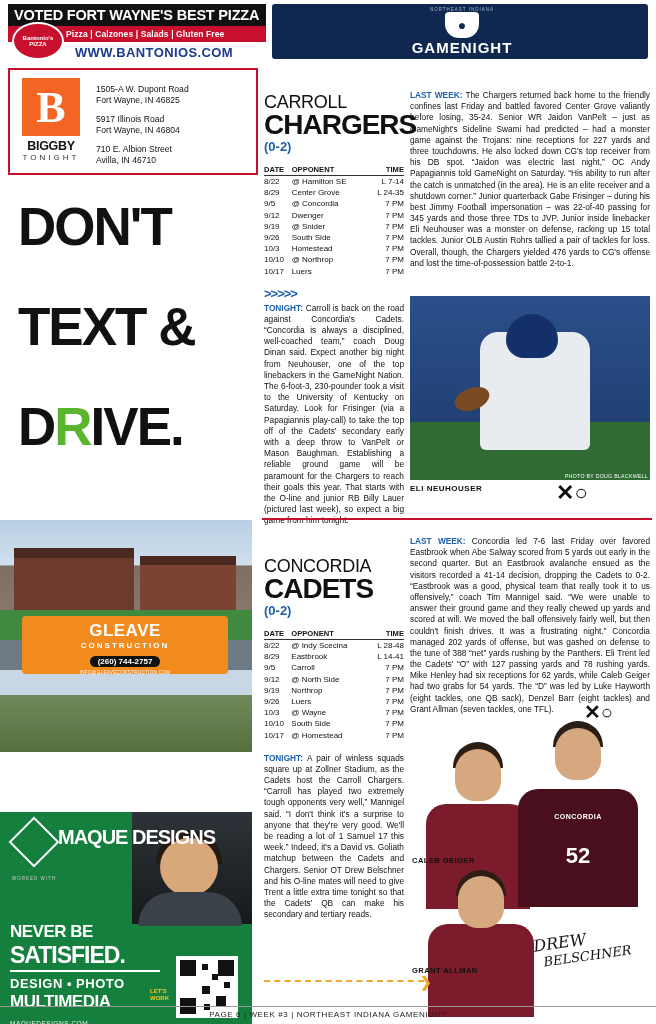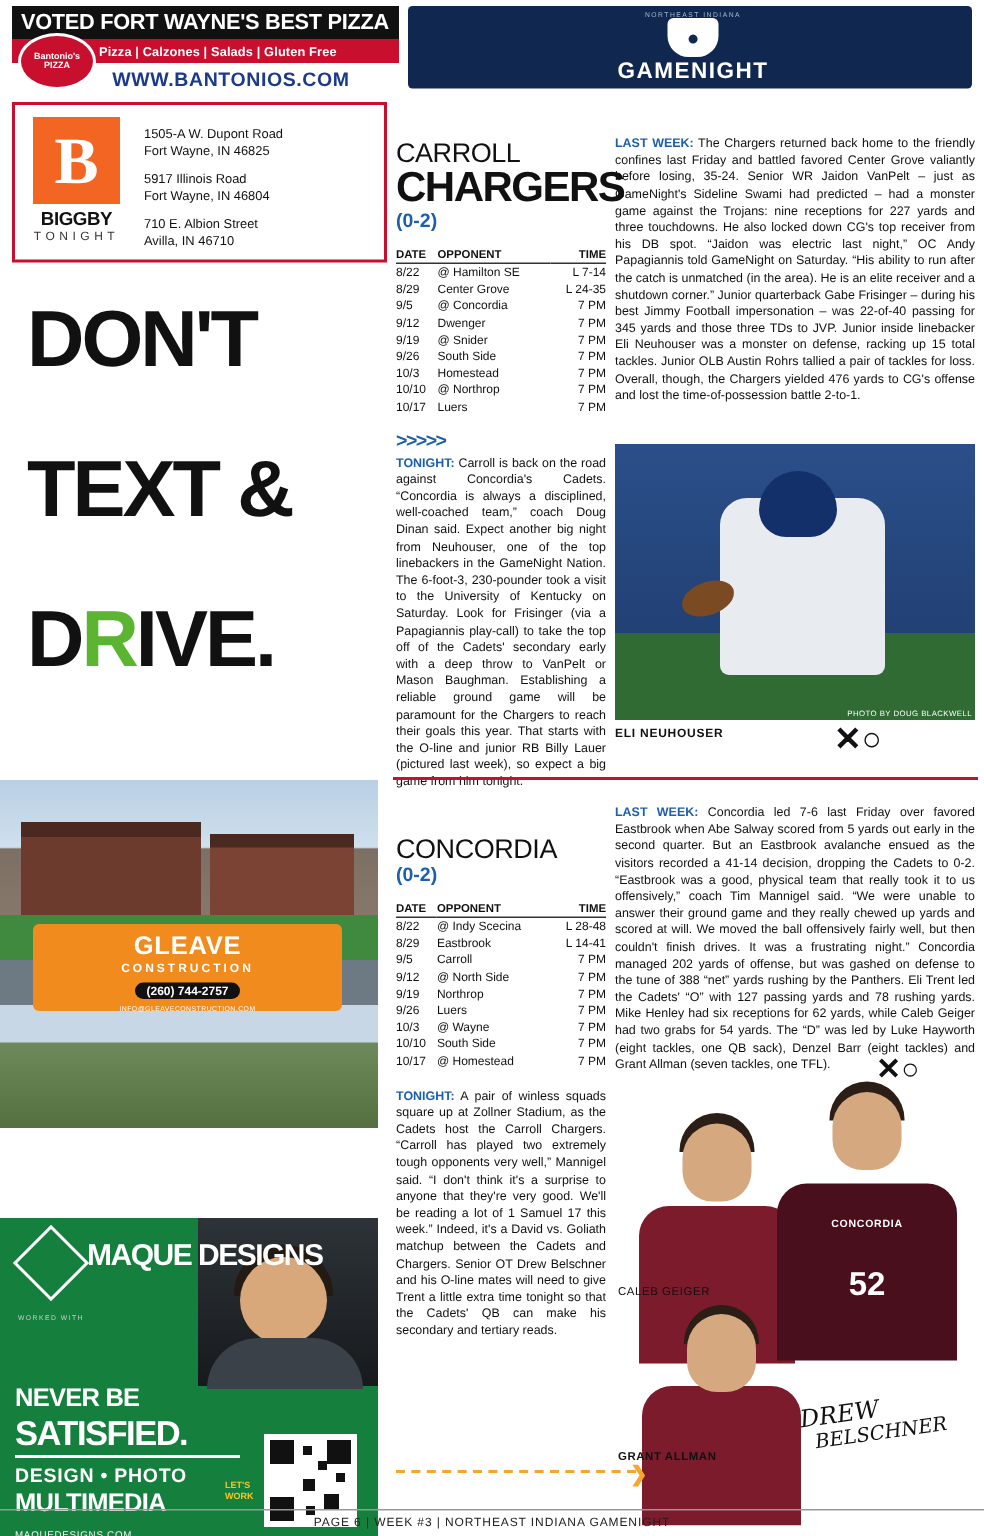--- a/index.html
+++ b/index.html
@@ -239,21 +239,21 @@
   .headp {
     position:absolute; left:50%; top:6%; width:46px; height:52px; margin-left:-23px;
     background:#d6a87f; border-radius:23px 23px 20px 20px;
   }
   .hair {
     position:absolute; left:50%; top:2%; width:50px; height:26px; margin-left:-25px;
     background:#2b1e16; border-radius:25px 25px 0 0;
   }
   .num { position:absolute; left:50%; bottom:20%; transform:translateX(-50%); color:#fff; font-size:22px; font-weight:bold; }
   .jname { position:absolute; left:50%; bottom:46%; transform:translateX(-50%); color:#fff; font-size:7px; font-weight:bold; letter-spacing:0.5px; }
-  .cap2 { position:absolute; left:412px; top:856px; font-size:7.6px; font-weight:normal; letter-spacing:0.4px; }
+  .cap2 { position:absolute; left:412px; top:856px; font-size:7.6px; font-weight:bold; letter-spacing:0.4px; }
   .cap3 { position:absolute; left:412px; top:966px; font-size:7.6px; font-weight:bold; letter-spacing:0.4px; }
   .xo2 { position:absolute; left:584px; top:700px; font-size:20px; font-weight:bold; }
   .sig {
     position:absolute; left:534px; top:930px; font-size:16px;
     font-family:"DejaVu Serif", serif; font-style:italic; transform:rotate(-8deg); color:#111;
   }
   .sig small { display:block; font-size:13px; margin-left:8px; }
 
   .dash-arrow {
     position:absolute; left:264px; top:980px; width:160px; height:14px;
@@ -436,20 +436,21 @@
     <div class="p1-ball"></div>
     <div class="p1-credit">PHOTO BY DOUG BLACKWELL</div>
   </div>
   <div class="cap1">ELI NEUHOUSER</div>
   <div class="xo1">✕○</div>
 
   <div class="divider-red"></div>
 
   <div class="conc-block">
     <div class="tn-small">CONCORDIA</div>
+    <div class="tn-big">CADETS</div>
     <div class="tn-rec">(0-2)</div>
 
     <table class="sched">
       <tbody>
           <tr>
         <th>DATE</th>
         <th>OPPONENT</th>
         <th class="r">TIME</th>
       </tr>
       <tr>

